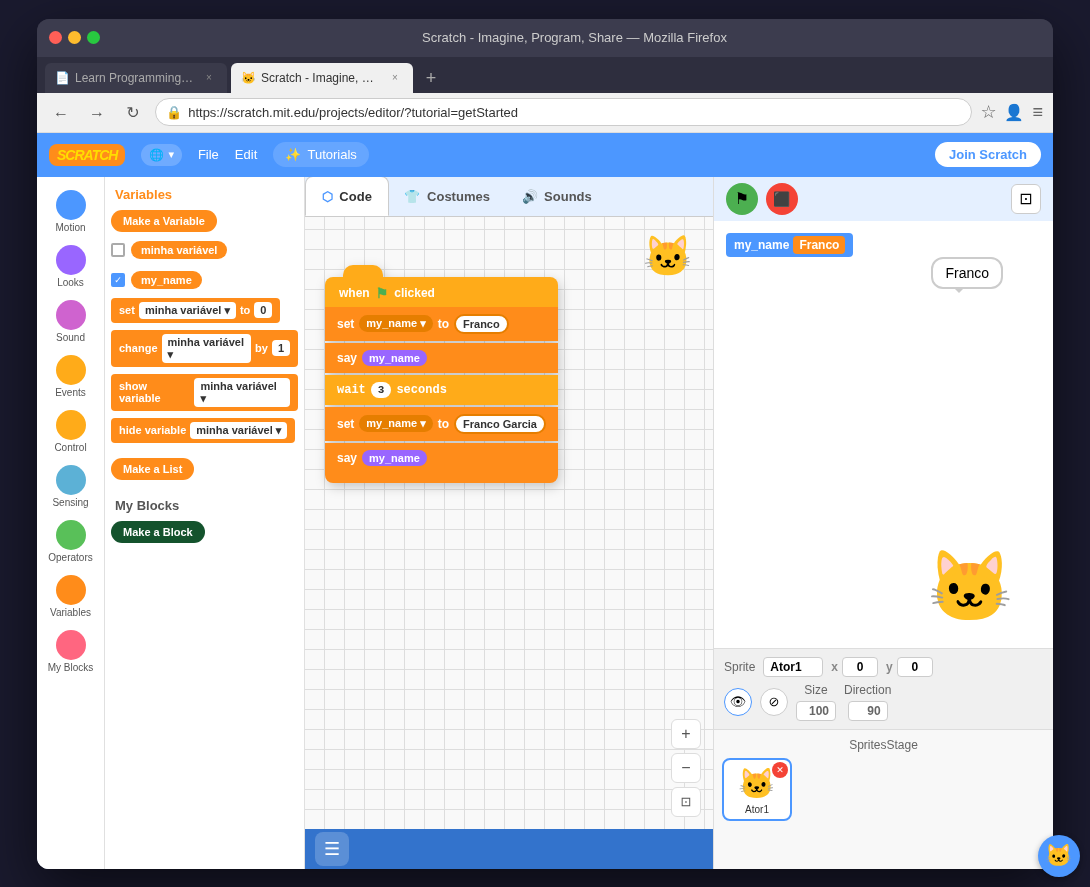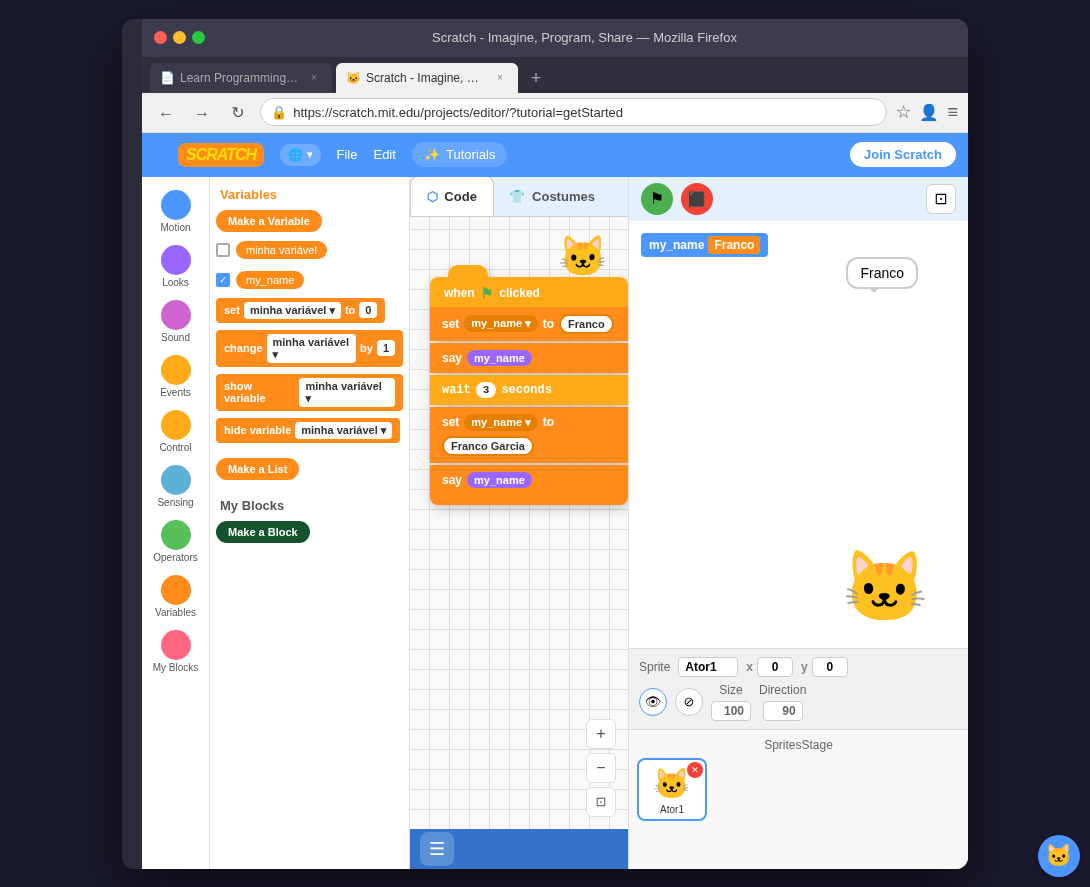--- a/index.html
+++ b/index.html
@@ -5,29 +5,28 @@
     * { box-sizing: border-box; margin: 0; padding: 0; }
     body {
       background: #1a1a2e;
       display: flex;
       justify-content: center;
       align-items: center;
       min-height: 100vh;
       font-family: -apple-system, BlinkMacSystemFont, 'Segoe UI', sans-serif;
     }
     .window {
-      width: 846px;
+      width: 1016px;
       height: 850px;
       background: #2b2b3b;
       border-radius: 12px;
       overflow: hidden;
       box-shadow: 0 20px 60px rgba(0,0,0,0.6);
       display: flex;
       flex-direction: column;
-      padding-left: 20px;
     }
     
     .titlebar {
       background: #3c3c4e;
       height: 38px;
       display: flex;
       align-items: center;
       padding: 0 12px;
       gap: 8px;
     }
@@ -150,26 +149,25 @@
       height: 44px;
       display: flex;
       align-items: center;
       padding: 0 12px;
       gap: 16px;
     }
     .scratch-logo {
       background: #ff8c1a;
       border-radius: 8px;
       padding: 3px 8px;
-      font-size: 16px;
+      font-size: 14px;
       font-weight: 900;
       color: white;
       font-style: italic;
       letter-spacing: -1px;
-      margin-left: 24px;
     }
     .scratch-logo span { color: #ffdd00; }
     .header-menu {
       display: flex;
       gap: 16px;
       align-items: center;
     }
     .header-menu-item {
       color: white;
       font-size: 13px;
@@ -300,21 +298,21 @@
       content: '✓';
       color: white;
       font-size: 9px;
     }
     .var-pill {
       background: #ff8c1a;
       color: white;
       border-radius: 20px;
       padding: 3px 10px;
       font-size: 11px;
-      font-weight: 400;
+      font-weight: 700;
     }
     .block-row {
       display: flex;
       align-items: center;
       gap: 4px;
       margin-bottom: 7px;
       flex-wrap: wrap;
     }
     .block-segment {
       background: #ff8c1a;

